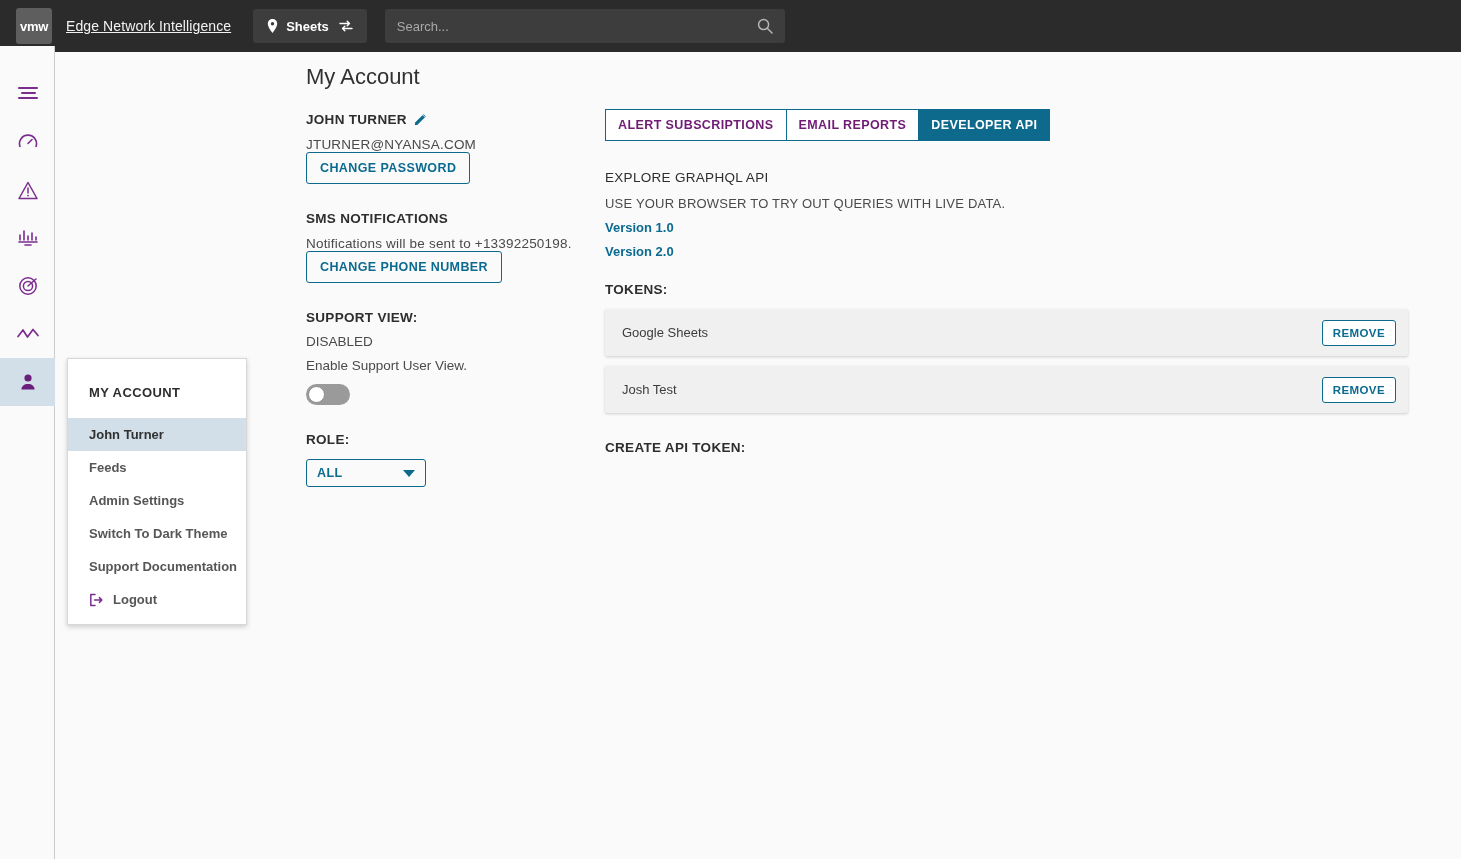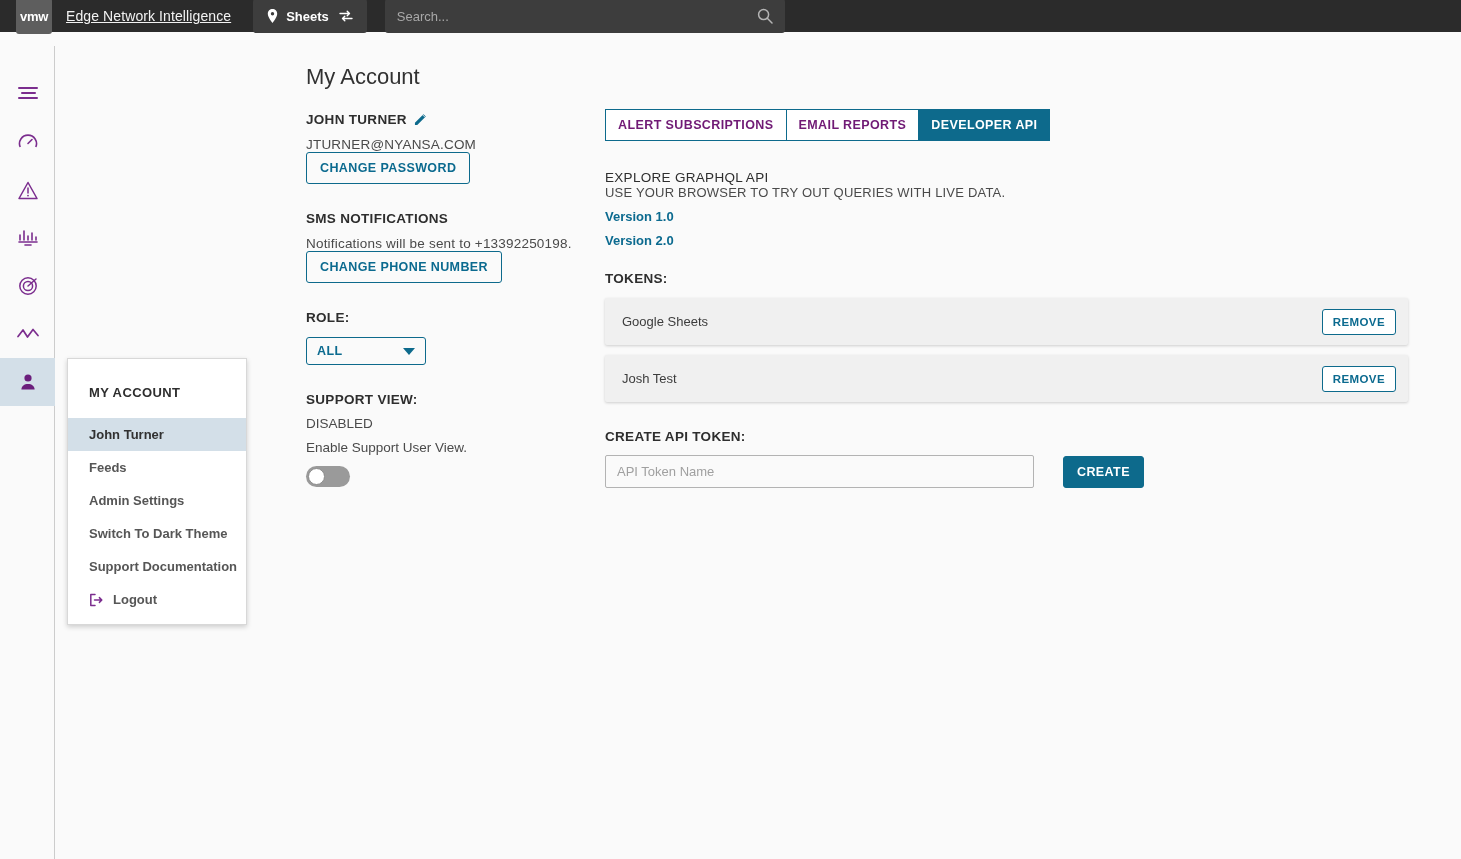--- a/index.html
+++ b/index.html
@@ -6,21 +6,21 @@
   html, body {
     width: 1461px; height: 859px;
     background: #fafafa;
     font-family: "Liberation Sans", sans-serif;
     overflow: hidden;
   }
 
   
   .topbar {
     position: absolute; top: 0; left: 0;
-    width: 1461px; height: 32px;
+    width: 1461px; height: 52px;
     background: #2b2b2b;
     display: flex; align-items: center;
   }
   .vmw-logo {
     width: 36px; height: 36px;
     margin-left: 16px;
     background: #5e5e5e;
     border-radius: 3px;
     display: flex; align-items: center; justify-content: center;
     color: #ffffff; font-size: 13px; font-weight: 700;
@@ -186,21 +186,21 @@
   .tab.active {
     background: #0d6a8c;
     color: #ffffff;
     border-color: #0d6a8c;
   }
   .explore-head {
     margin-top: 29px;
     font-size: 13.5px; font-weight: 400; color: #2e2e2e;
     letter-spacing: 0.3px;
   }
-  .explore-sub { font-size: 13px; color: #4a4a4a; letter-spacing: 0.2px; }
+  .explore-sub { margin-top: 11px; font-size: 13px; color: #4a4a4a; letter-spacing: 0.2px; }
   .ver-link {
     margin-top: 9px;
     font-size: 13px; font-weight: 700; color: #0b6a8f;
     cursor: pointer;
   }
   .tokens-head {
     margin-top: 23px;
     font-size: 13.5px; font-weight: 700; color: #2e2e2e;
     letter-spacing: 0.3px;
   }
@@ -397,35 +397,35 @@
 
     <button class="btn-outline">CHANGE PASSWORD</button>
 
     <div class="block">
       <div class="sec-head">SMS NOTIFICATIONS</div>
       <div class="sec-sub">Notifications will be sent to +13392250198.</div>
       <button class="btn-outline">CHANGE PHONE NUMBER</button>
     </div>
 
     <div class="block">
-      <div class="sec-head">ROLE:</div>
-      <div class="select">
-        <span>ALL</span>
-        <span class="caret"></span>
-      </div>
-    </div>
-
-    <div class="block">
       <div class="sec-head">SUPPORT VIEW:</div>
       <div class="plain">DISABLED</div>
       <div class="plain">Enable Support User View.</div>
       <div class="toggle">
         <div class="knob"></div>
       </div>
     </div>
+
+    <div class="block">
+      <div class="sec-head">ROLE:</div>
+      <div class="select">
+        <span>ALL</span>
+        <span class="caret"></span>
+      </div>
+    </div>
   </div>
 
   <div class="right-col">
 
     <div class="tabs">
       <button class="tab">ALERT SUBSCRIPTIONS</button>
       <button class="tab">EMAIL REPORTS</button>
       <button class="tab active">DEVELOPER API</button>
     </div>
 
@@ -441,18 +441,14 @@
       <button class="btn-remove">REMOVE</button>
     </div>
 
     <div class="token-card" style="margin-top:10px;">
       <span class="token-name">Josh Test</span>
       <button class="btn-remove">REMOVE</button>
     </div>
 
     <div class="create-head">CREATE API TOKEN:</div>
 
-    <div class="create-row">
-      <input class="token-input" type="text" value="" placeholder="API Token Name" style="">
-      <button class="btn-create">CREATE</button>
-    </div>
   </div>
 </div>
 
 </body></html>

